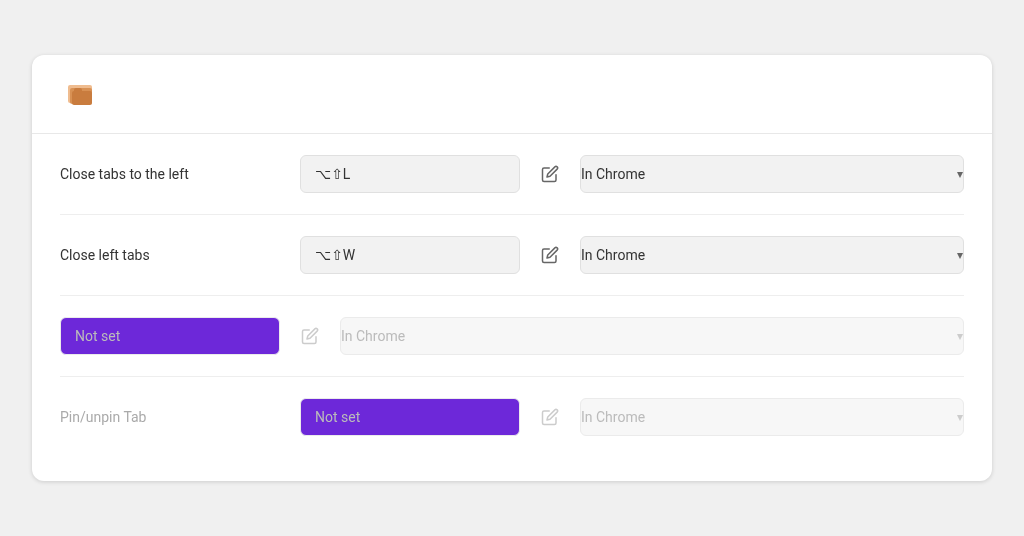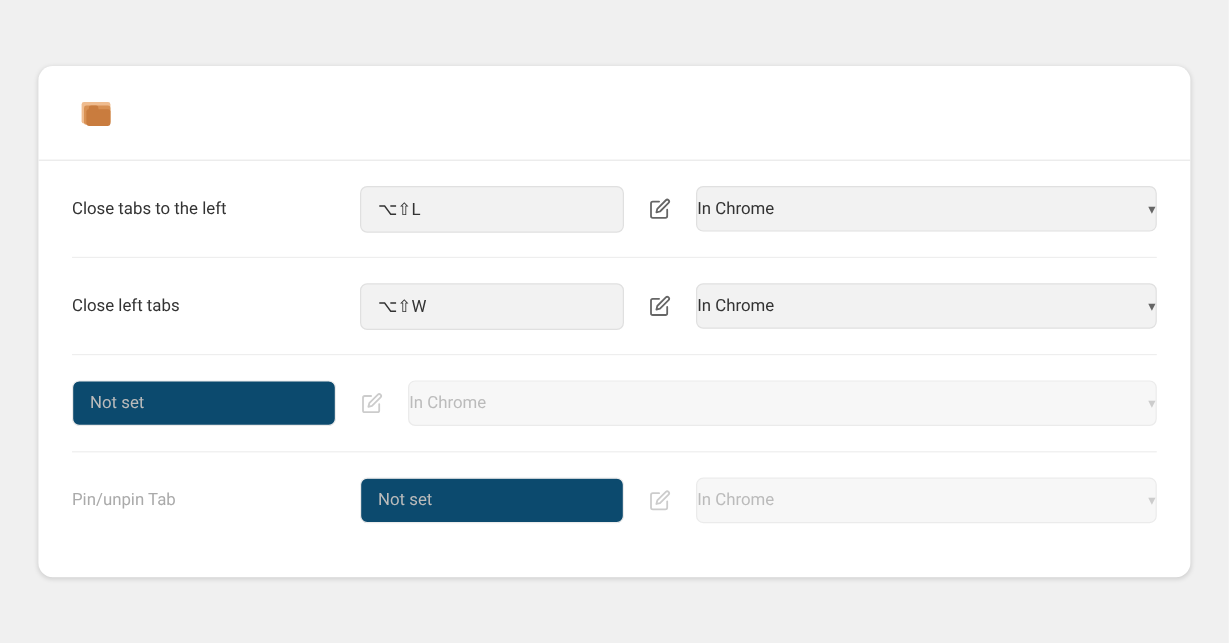--- a/index.html
+++ b/index.html
@@ -82,21 +82,21 @@
       align-items: center;
       gap: 2px;
       flex-shrink: 0;
     }
 
     .shortcut-key-box.empty {
       color: #999;
     }
 
     .shortcut-key-box.disabled {
-      background: #0c4a6e;
+      background: #6d28d9;
       border-color: #ebebeb;
       color: #bbb;
     }
 
     .edit-icon-btn {
       width: 40px;
       height: 40px;
       display: flex;
       align-items: center;
       justify-content: center;

